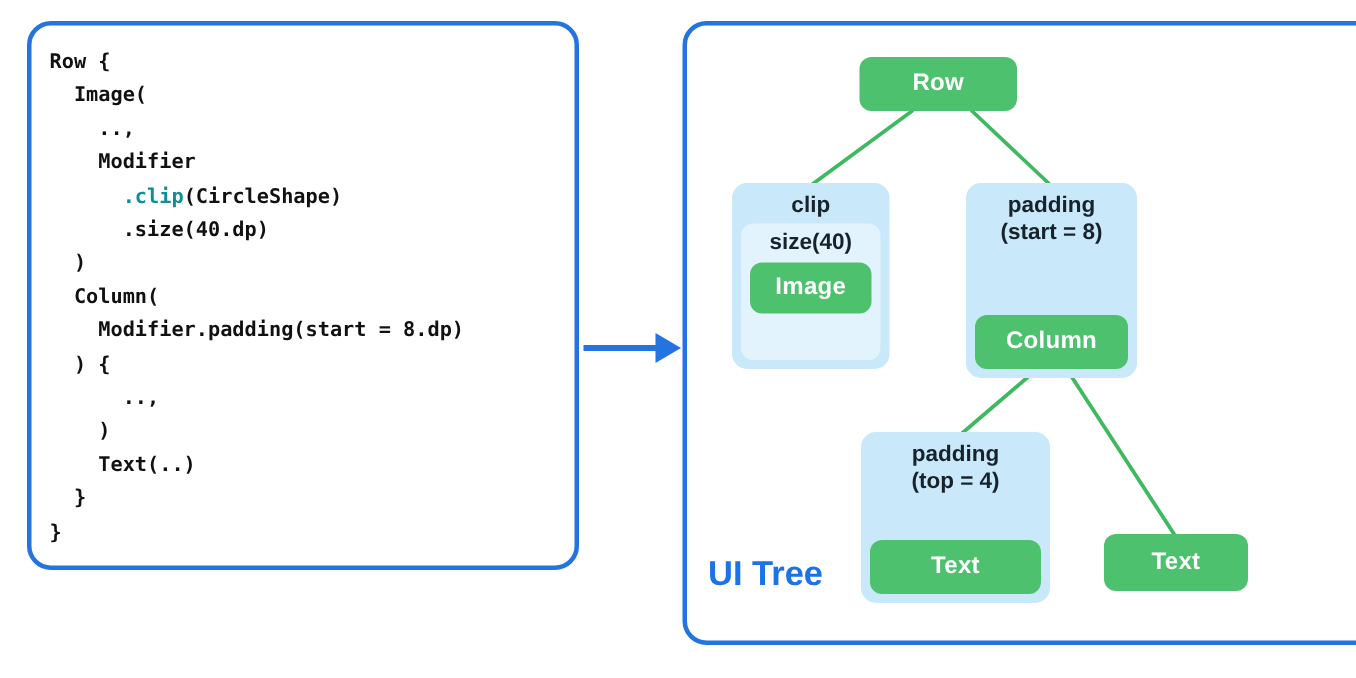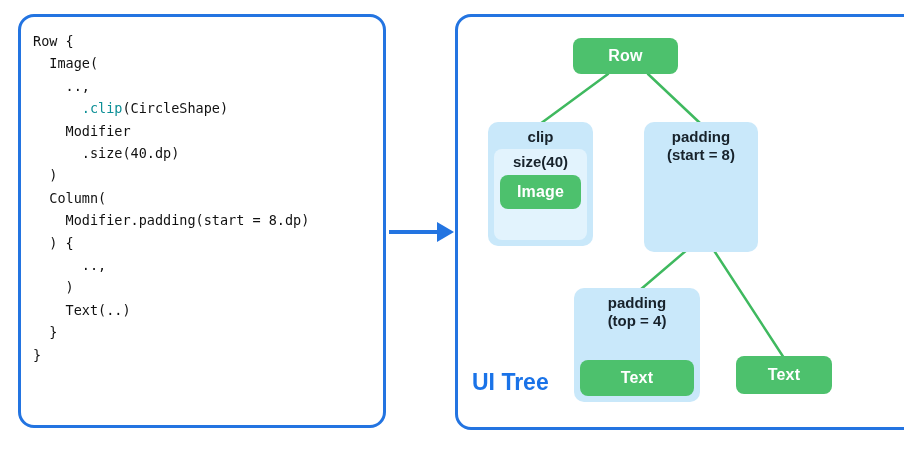--- a/index.html
+++ b/index.html
@@ -21,25 +21,26 @@
     position:relative;
     width:904px;height:452px;
     background:var(--background);
     font-family:"Liberation Sans",sans-serif;
     overflow:hidden;
   }
 
   
   .code-panel{
     position:absolute;left:18px;top:14px;
-    width:368px;height:414px;
+    width:368px;height:366px;
     border:3px solid var(--panel-border);
     border-radius:16px;
     background:#fff;
     padding:13px 10px 10px 12px;
+    font-weight:bold;
   }
   .code-line{
     white-space:pre;
     font-family:"DejaVu Sans Mono",monospace;
     font-size:13.5px;
     line-height:22.4px;
     color:var(--code-text);
   }
   .code-teal{color:var(--code-teal);}
 
@@ -107,22 +108,22 @@
 </style>
 </head>
 <body>
 
 <div class="stage">
 
   <div class="code-panel">
     <div class="code-line">Row {</div>
     <div class="code-line">  Image(</div>
     <div class="code-line">    ..,</div>
+    <div class="code-line">    Modifier</div>
     <div class="code-line"><span>      </span><span class="code-teal">.clip</span><span>(CircleShape)</span></div>
-    <div class="code-line">    Modifier</div>
     <div class="code-line">      .size(40.dp)</div>
     <div class="code-line">  )</div>
     <div class="code-line">  Column(</div>
     <div class="code-line">    Modifier.padding(start = 8.dp)</div>
     <div class="code-line">  ) {</div>
     <div class="code-line">      ..,</div>
     <div class="code-line">    )</div>
     <div class="code-line">    Text(..)</div>
     <div class="code-line">  }</div>
     <div class="code-line">}</div>
@@ -150,20 +151,21 @@
       <div class="mod-label">clip</div>
       <div class="inner-box">
         <div class="mod-label">size(40)</div>
         <div class="node node-inline">Image</div>
       </div>
     </div>
 
     <div class="mod-container container-pad-start">
       <div class="mod-label">padding</div>
       <div class="mod-label" style="margin-top:-4px">(start = 8)</div>
+      <div class="node node-inline">Column</div>
     </div>
 
     <div class="mod-container container-pad-top">
       <div class="mod-label">padding</div>
       <div class="mod-label" style="margin-top:-4px">(top = 4)</div>
       <div class="node node-inline">Text</div>
     </div>
 
     <div class="node node-text2">Text</div>
 

